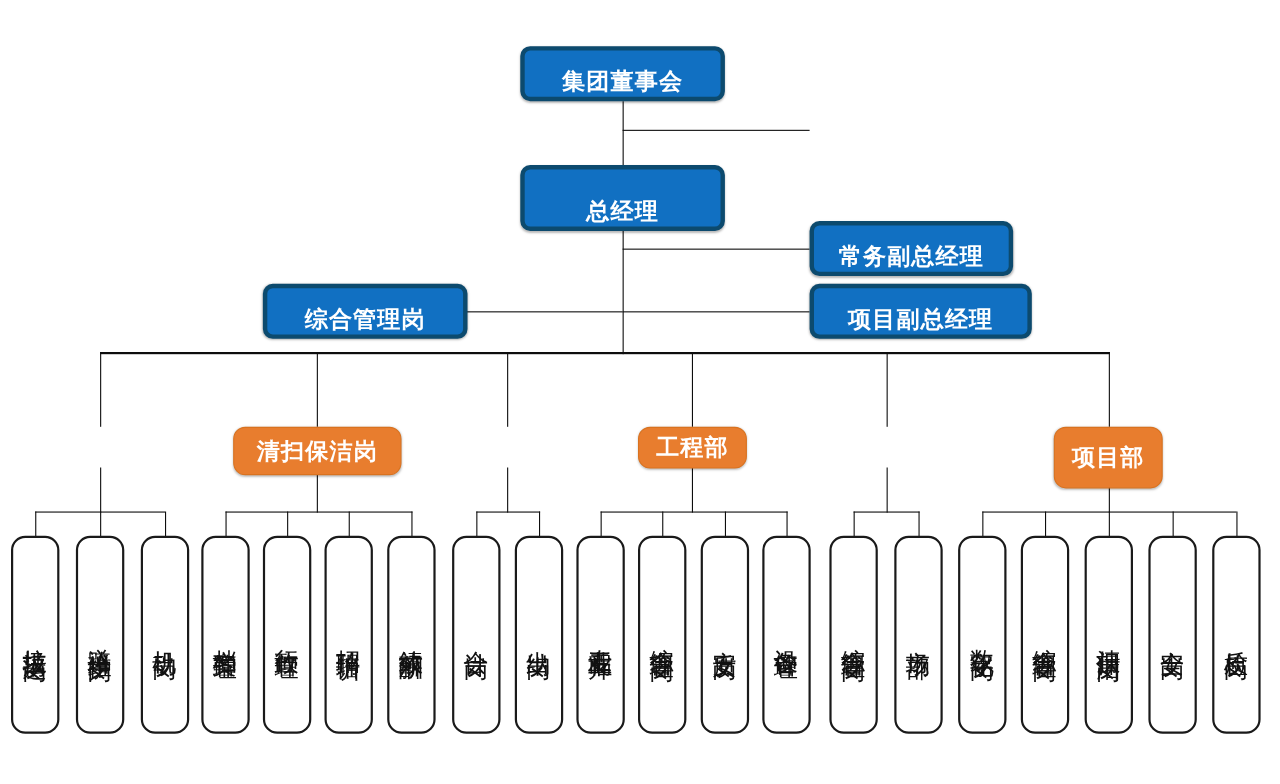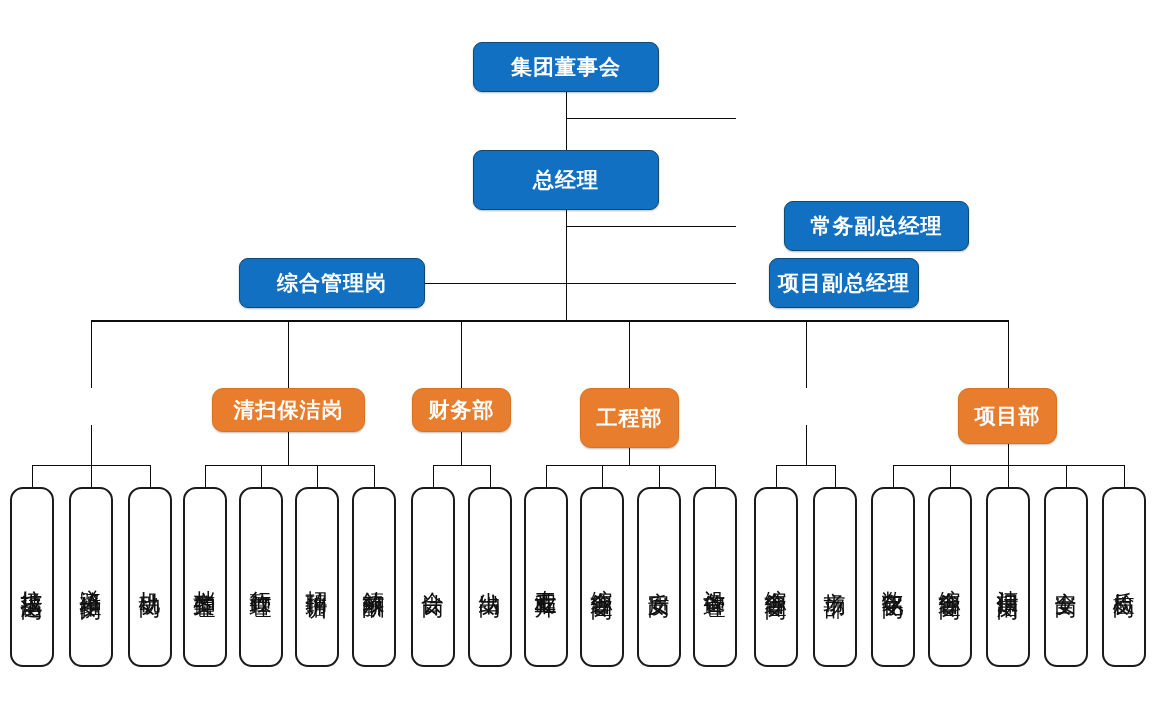--- a/index.html
+++ b/index.html
@@ -26,25 +26,25 @@
   }
   .line.h { height: 1px; }
   .line.v { width: 1px; }
   .line.thick-h { height: 2px; }
 
   
   .node-blue {
     position: absolute;
     box-sizing: border-box;
     background: #1170c2;
-    border: 1px solid #0c4a6e;
+    border: 4px solid #0c4a6e;
     border-radius: 9px;
     color: #ffffff;
     display: flex;
-    align-items: center;
+    align-items: flex-end;
     justify-content: center;
     font-size: 21px;
     font-weight: 600;
     letter-spacing: 1px;
     white-space: nowrap;
     box-shadow: 0 1px 2px rgba(0,0,0,0.28);
   }
 
   
   .node-orange {
@@ -155,42 +155,39 @@
 
   <div class="node-blue" style="left:473px; top:42px; width:186px; height:50px;">
     <span>集团董事会</span>
   </div>
 
 
   <div class="node-blue" style="left:473px; top:150px; width:186px; height:60px;">
     <span>总经理</span>
   </div>
 
-  <div class="node-blue" style="left:736px; top:201px; width:185px; height:50px;margin-left:48px;">
+  <div class="node-blue" style="left:736px; top:201px; width:185px; height:50px;">
     <span>常务副总经理</span>
   </div>
 
-  <div class="node-blue" style="left:769px; top:258px; width:150px; height:50px;">
+  <div class="node-blue" style="left:736px; top:258px; width:202px; height:50px;">
     <span>项目副总经理</span>
   </div>
 
   <div class="node-blue" style="left:239px; top:258px; width:186px; height:50px;">
     <span>综合管理岗</span>
   </div>
 
 
   <div class="node-orange" style="left:212px; top:388px; width:153px; height:44px;">
     <span>清扫保洁岗</span>
   </div>
 
-  <div class="node-orange" style="left:412px; top:388px; width:99px; height:44px;">
-    <span>财务部</span>
-  </div>
-
-  <div class="node-orange" style="left:580px; top:388px; width:99px; height:60px;">
+
+  <div class="node-orange" style="left:580px; top:388px; width:99px; height:38px;">
     <span>工程部</span>
   </div>
 
 
   <div class="node-orange" style="left:958px; top:388px; width:99px; height:56px;">
     <span>项目部</span>
   </div>
 
   <div class="node-leaf" style="left:10px; top:487px; width:44px; height:180px;">
     <span class="vtext">垃圾清运岗</span>

